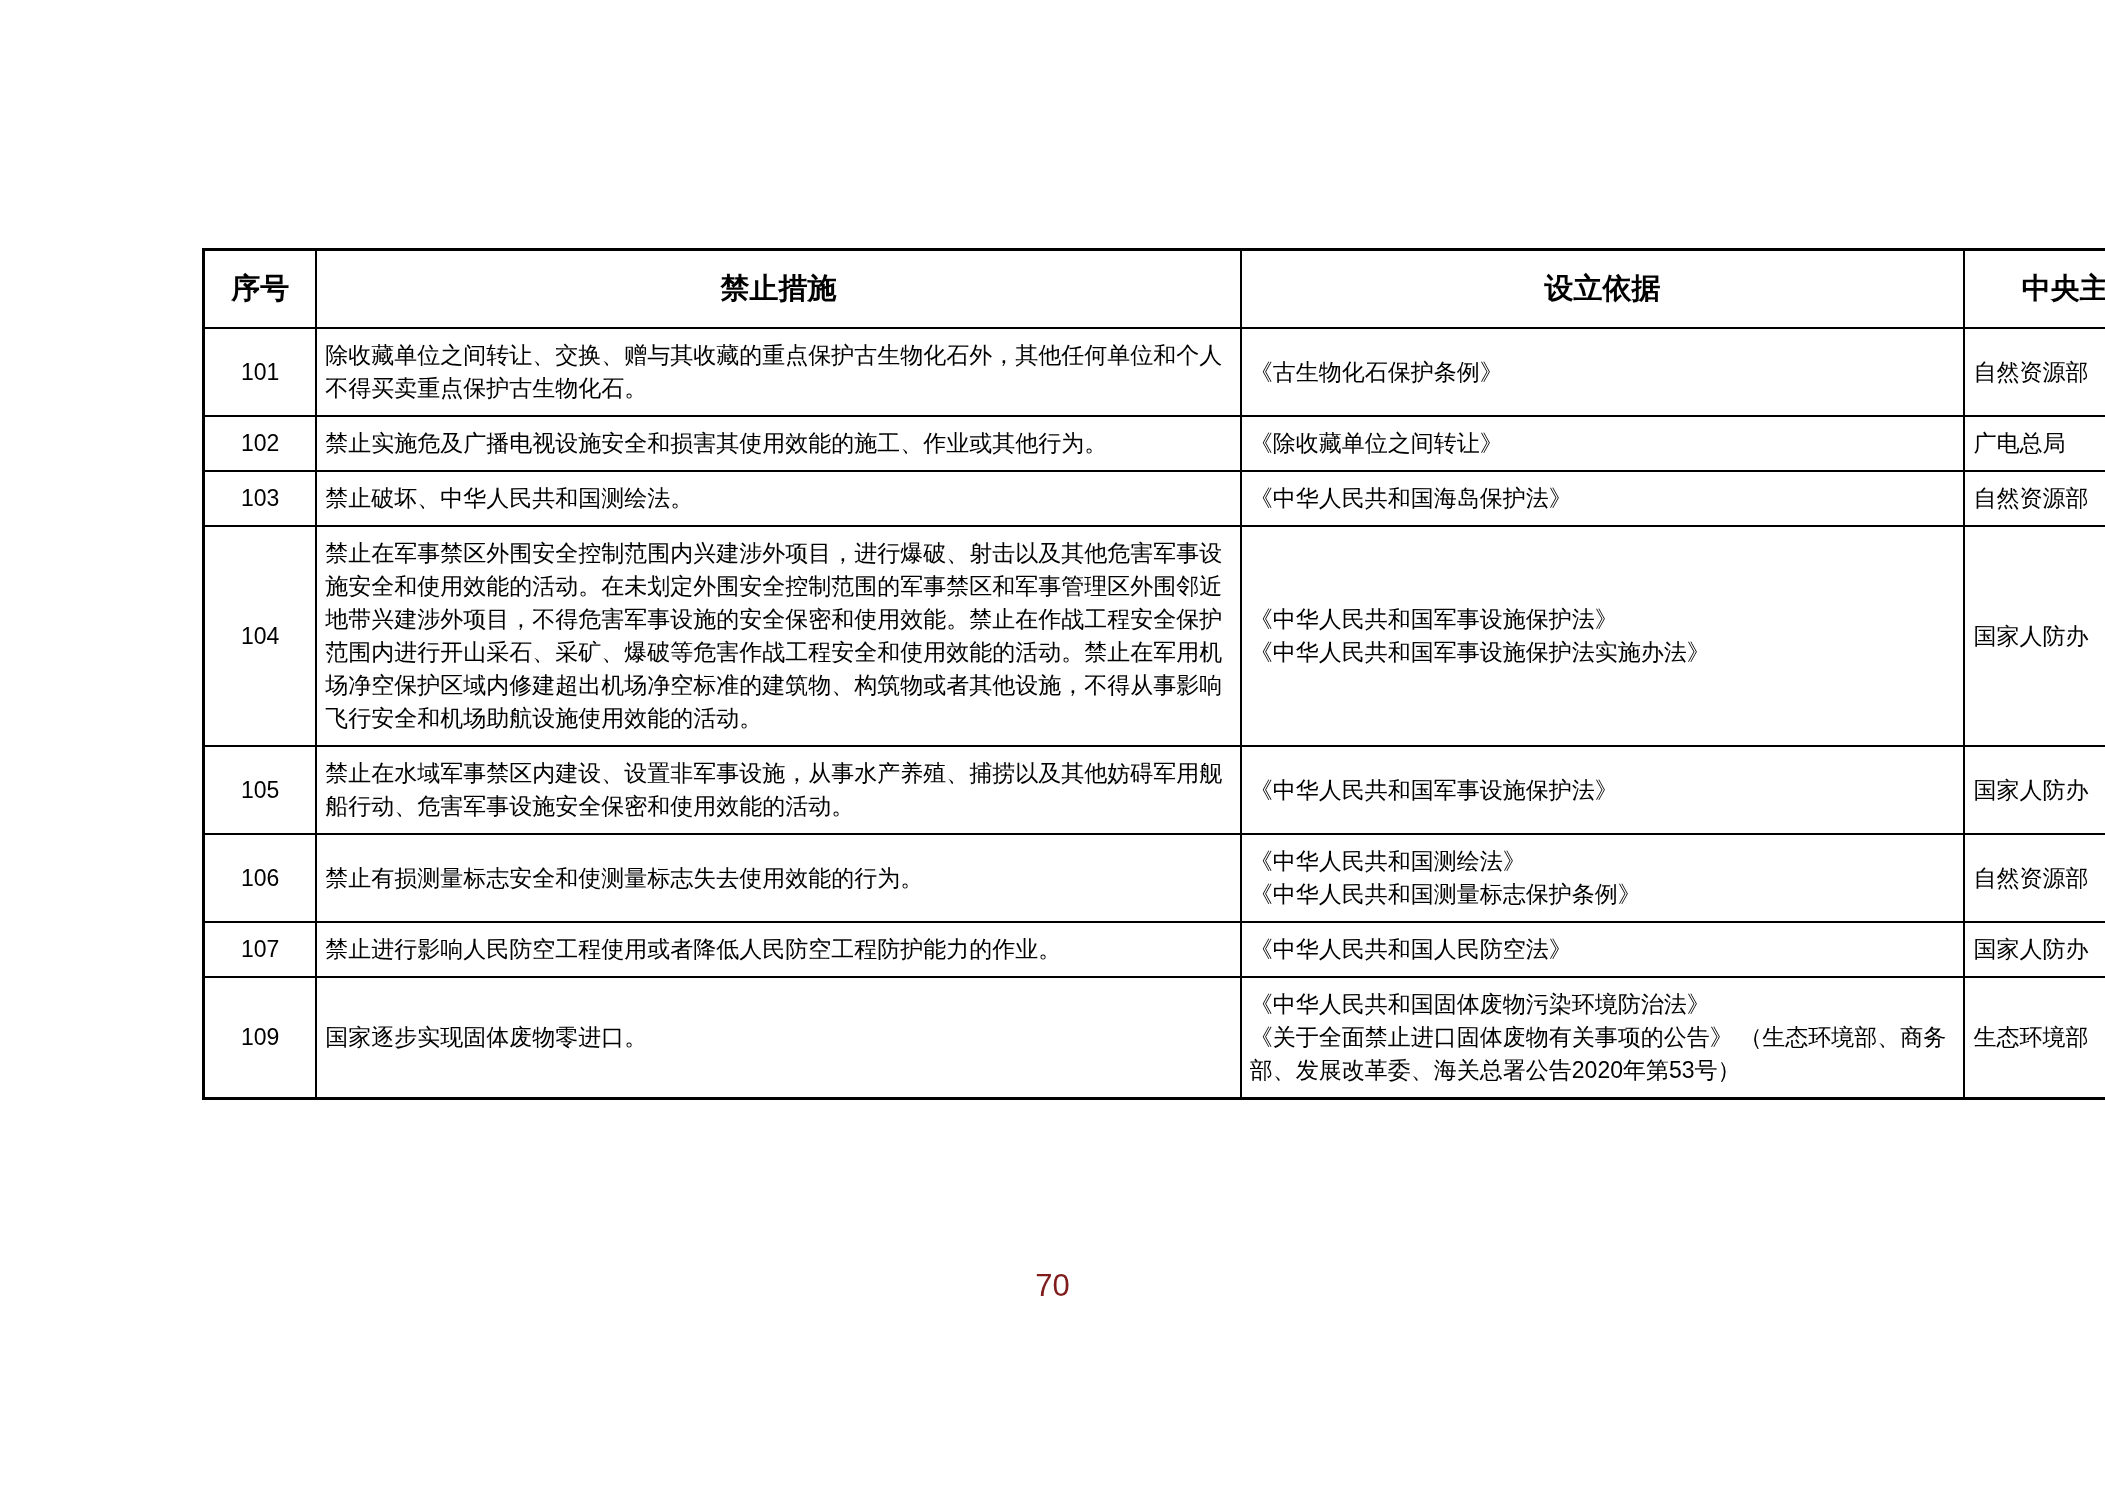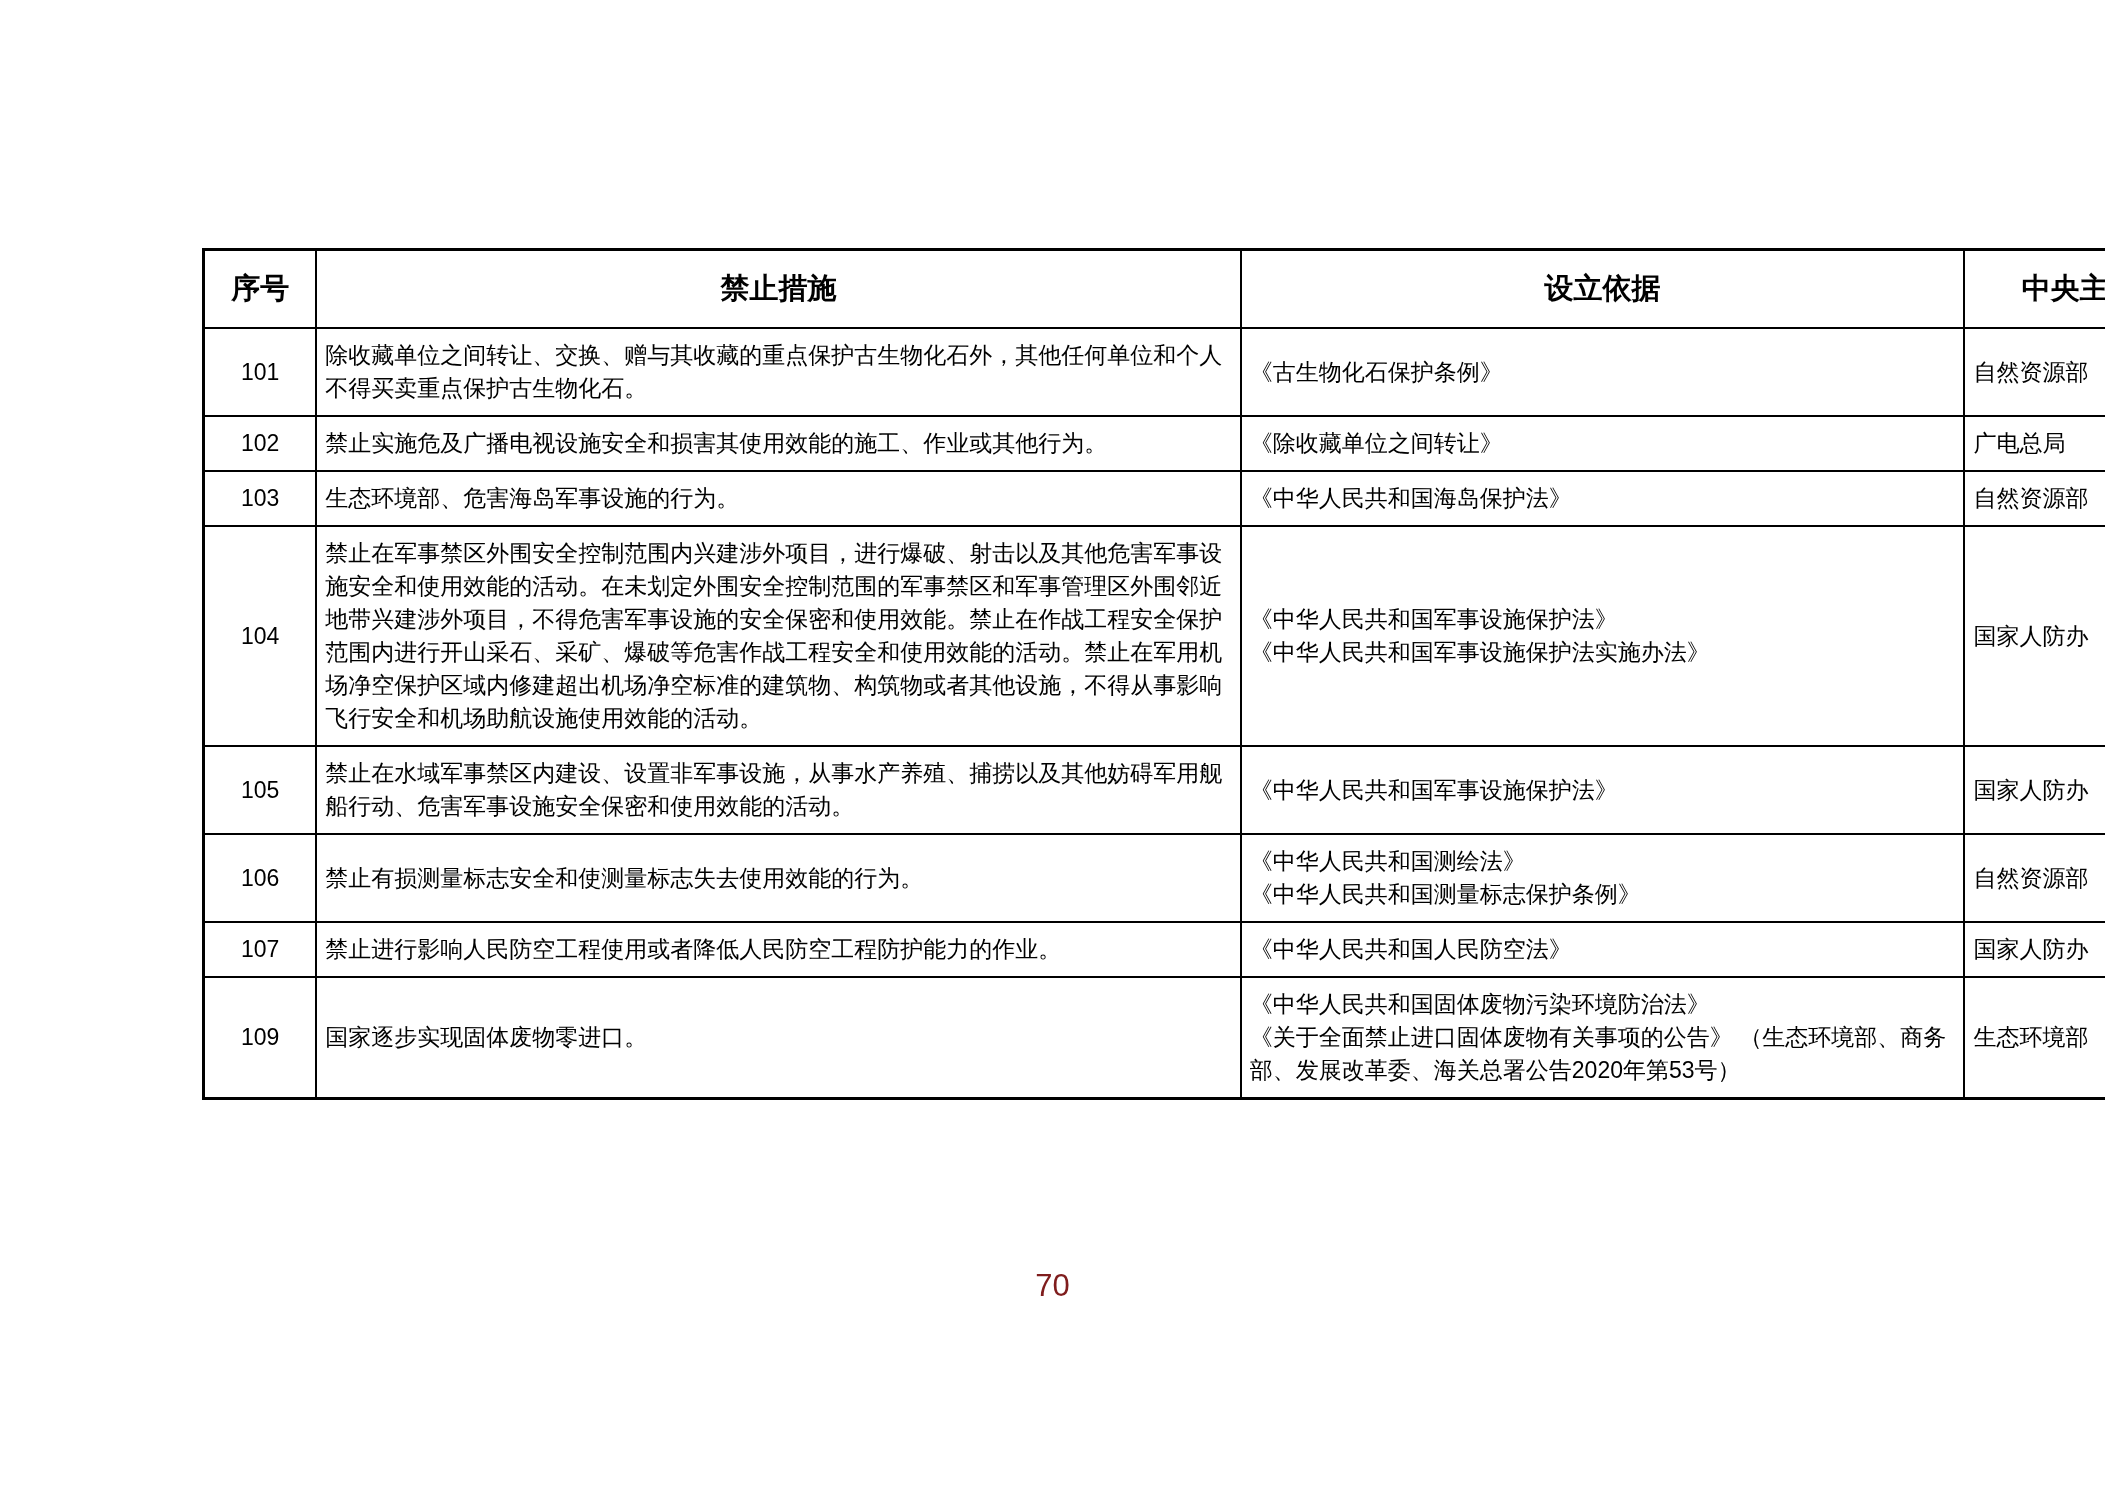--- a/index.html
+++ b/index.html
@@ -86,21 +86,21 @@
 
     <tr>
       <td class="seq-cell">102</td>
       <td class="measure-cell">禁止实施危及广播电视设施安全和损害其使用效能的施工、作业或其他行为。</td>
       <td class="basis-cell">《除收藏单位之间转让》</td>
       <td class="dept-cell">广电总局</td>
     </tr>
 
     <tr>
       <td class="seq-cell">103</td>
-      <td class="measure-cell">生态环境部、危害海岛军事设施的行为。</td>
+      <td class="measure-cell">禁止破坏、中华人民共和国测绘法。</td>
       <td class="basis-cell">《中华人民共和国海岛保护法》</td>
       <td class="dept-cell">自然资源部</td>
     </tr>
 
     <tr>
       <td class="seq-cell">104</td>
       <td class="measure-cell">禁止在军事禁区外围安全控制范围内兴建涉外项目，进行爆破、射击以及其他危害军事设施安全和使用效能的活动。在未划定外围安全控制范围的军事禁区和军事管理区外围邻近地带兴建涉外项目，不得危害军事设施的安全保密和使用效能。禁止在作战工程安全保护范围内进行开山采石、采矿、爆破等危害作战工程安全和使用效能的活动。禁止在军用机场净空保护区域内修建超出机场净空标准的建筑物、构筑物或者其他设施，不得从事影响飞行安全和机场助航设施使用效能的活动。</td>
       <td class="basis-cell">《中华人民共和国军事设施保护法》
 《中华人民共和国军事设施保护法实施办法》</td>
       <td class="dept-cell">国家人防办</td>

